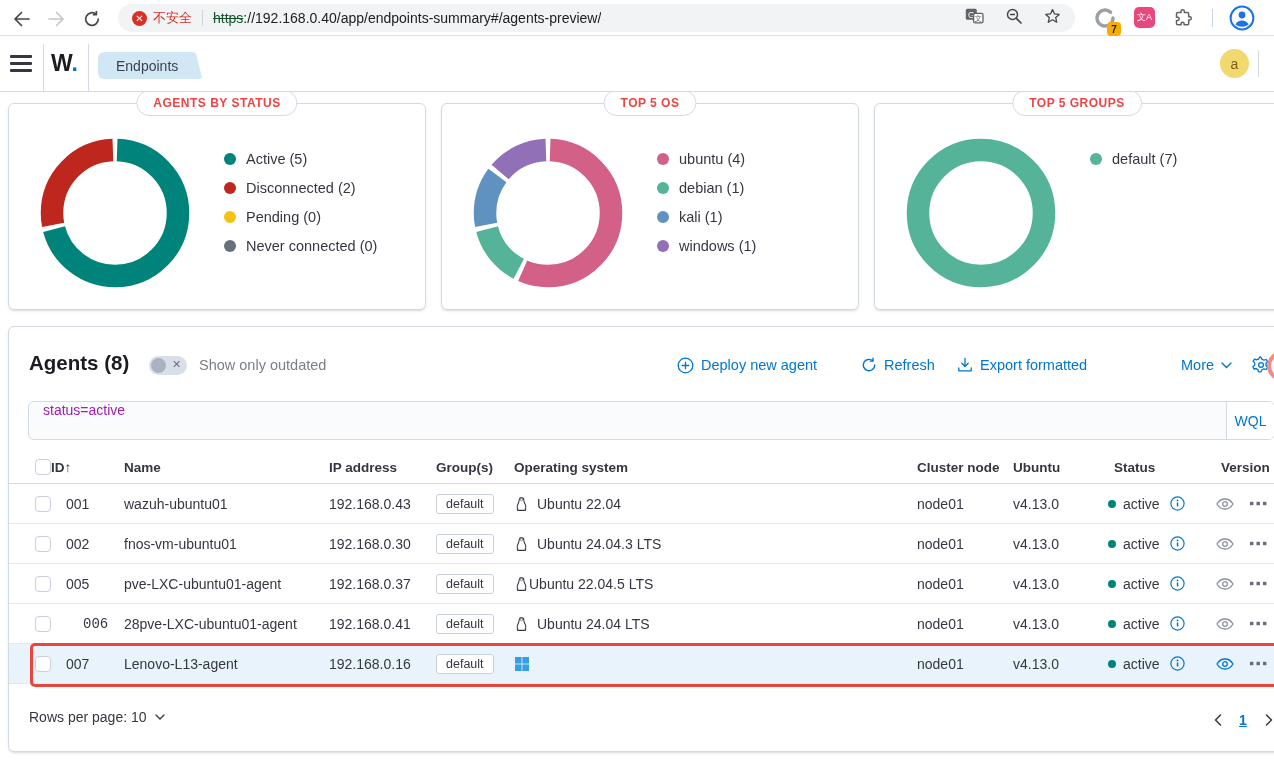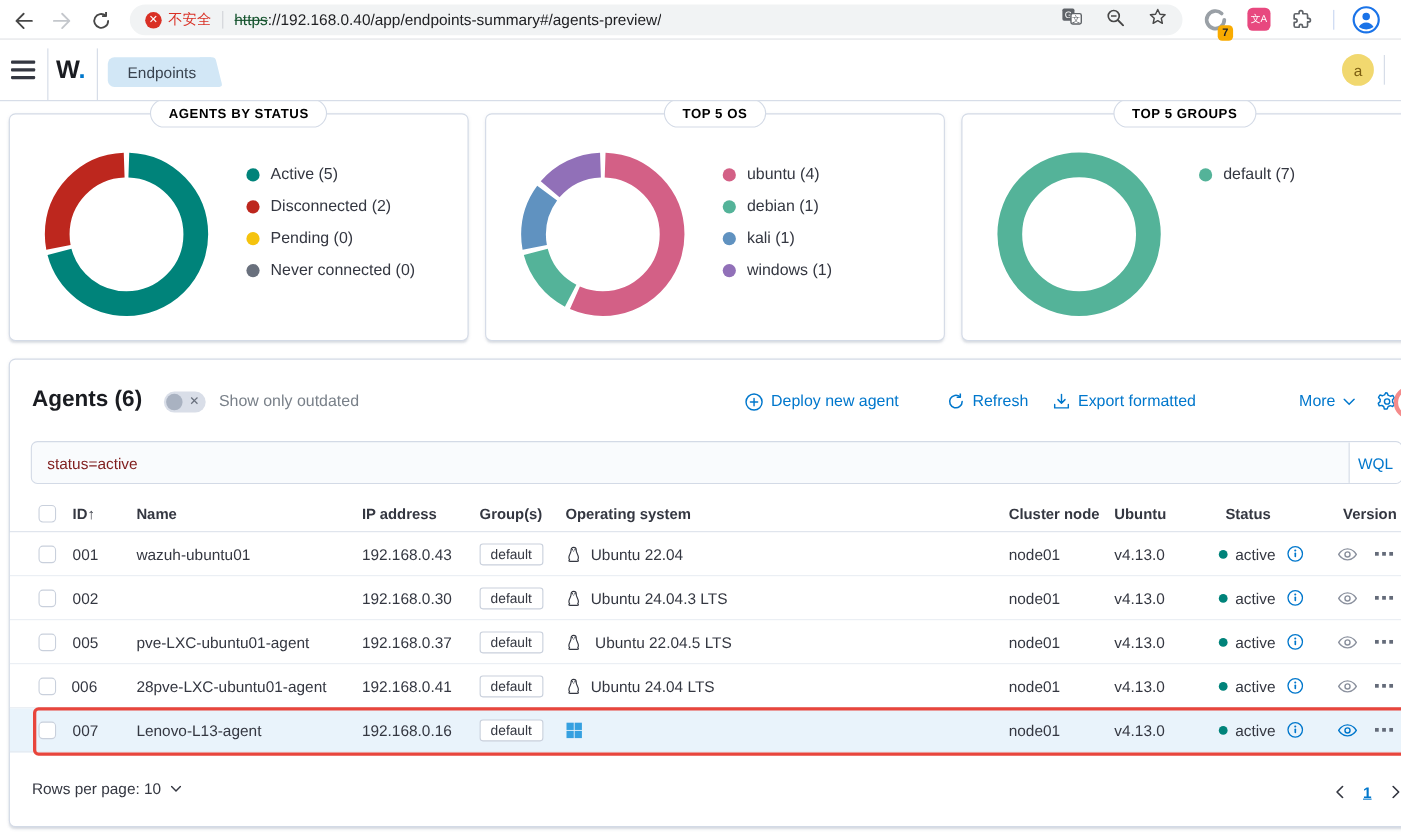--- a/index.html
+++ b/index.html
@@ -31,39 +31,39 @@
   .hdr-sep { position:absolute; top:8px; bottom:0; width:1px; background:#d3dae6; }
   .logo { position:absolute; left:51px; top:14px; font-size:23px; font-weight:bold; color:#1a1c21; cursor:pointer; }
   .logo .dot { color:#0077cc; }
   .bc-tab { position:absolute; left:98px; top:16px; height:27px; background:#d2e7f6; color:#39434f; font-size:14px; display:flex; align-items:center; padding:0 14px 0 18px; border-radius:6px 0 0 6px; cursor:pointer; }
   .bc-tab::after { content:""; position:absolute; right:-7px; top:0; height:100%; width:14px; background:#d2e7f6; transform:skewX(14deg); border-radius:0 3px 3px 0; }
   .hdr-avatar { position:absolute; left:1220px; top:13px; width:29px; height:29px; border-radius:50%; background:#f1d86f; color:#7c5e11; display:flex; align-items:center; justify-content:center; font-size:14px; cursor:pointer; }
 
   
   .panel { position:absolute; background:#fff; border:1px solid #d3dae6; border-radius:6px;
            box-shadow:0 2px 2px -1px rgba(152,162,179,.3), 0 1px 5px -2px rgba(152,162,179,.3); }
-  .panel-pill { position:absolute; top:-14px; left:50%; transform:translateX(-50%); background:#fff; border:1px solid #d3dae6; border-radius:16px; padding:5px 16px; font-size:12px; font-weight:bold; letter-spacing:.5px; color:#000000; white-space:nowrap; z-index:3; }
+  .panel-pill { position:absolute; top:-14px; left:50%; transform:translateX(-50%); background:#fff; border:1px solid #d3dae6; border-radius:16px; padding:5px 16px; font-size:12px; font-weight:bold; letter-spacing:.5px; color:#ef4444; white-space:nowrap; z-index:3; }
   .donut { position:absolute; left:31px; top:34px; width:150px; height:150px; }
   .legend { position:absolute; left:215px; top:40px; list-style:none; }
   .legend li { display:flex; align-items:center; gap:10px; height:29px; font-size:14.5px; color:#343741; cursor:pointer; }
   .legend .dot { width:12px; height:12px; border-radius:50%; flex:0 0 auto; }
 
   
   #agents-panel { position:absolute; left:8px; top:326px; width:1282px; height:426px; background:#fff; border:1px solid #d3dae6; border-radius:6px;
                   box-shadow:0 2px 2px -1px rgba(152,162,179,.3), 0 1px 5px -2px rgba(152,162,179,.3); }
   .agents-title { position:absolute; left:20px; top:24px; font-size:20.5px; font-weight:bold; color:#1a1c21; }
   .switch { position:absolute; left:140px; top:29px; width:38px; height:19px; background:#d9dee8; border-radius:10px; cursor:pointer; }
   .switch .knob { position:absolute; left:2px; top:2px; width:15px; height:15px; border-radius:50%; background:#a9b2c1; }
   .switch .x { position:absolute; left:23px; top:2px; font-size:11px; color:#69707d; }
   .switch-label { position:absolute; left:190px; top:30px; font-size:14.5px; color:#798089; }
   .act-btn { position:absolute; top:27px; height:22px; display:flex; align-items:center; gap:7px; color:#0077cc; font-size:14.5px; cursor:pointer; white-space:nowrap; }
   .pink-partial { position:absolute; left:1258px; top:24px; width:30px; height:30px; border-radius:50%; background:#fff; border:4px solid #f48b8b; }
 
   .search-bar { position:absolute; left:19px; top:74px; width:1247px; height:39px; border:1px solid #d3dae6; border-radius:6px; background:#f9fbfd; display:flex; overflow:hidden; }
-  .search-input { flex:1; display:flex; align-items:center; padding-left:14px; font-size:14px; color:#7f1d1d; cursor:text; }
+  .search-input { flex:1; display:flex; align-items:flex-start; padding-left:14px; font-size:14px; color:#a21caf; cursor:text; }
   .wql-btn { width:48px; border-left:1px solid #d3dae6; background:#fff; display:flex; align-items:center; justify-content:center; color:#0077cc; font-size:14px; cursor:pointer; }
 
   .thead { position:absolute; left:0; top:124px; width:100%; height:33px; border-bottom:1px solid #d3dae6; }
   .thead .cell { font-weight:bold; font-size:13.5px; }
   .cell { position:absolute; top:0; height:100%; display:flex; align-items:center; font-size:14px; color:#343741; white-space:nowrap; }
   #agents-rows { position:absolute; left:0; top:157px; width:100%; }
   .trow { position:relative; width:100%; height:40px; border-bottom:1px solid #e3e8ef; background:#fff; }
   .trow.hl { background:#e9f3fb; }
   .cb { width:16px; height:16px; border:1px solid #c9d0dc; border-radius:4px; background:#fff; cursor:pointer; }
   .chip { border:1px solid #c9d0dc; border-radius:3px; padding:2px 9px; font-size:12.5px; background:#fff; color:#343741; cursor:pointer; }
@@ -220,21 +220,21 @@
     </svg>
   <ul class="legend">
       <li>
         <span class="dot" style="background: rgb(84, 179, 153);"></span>
         <span>default (7)</span>
       </li>
     </ul>
 </div>
 
 <div id="agents-panel">
-  <div class="agents-title">Agents (6)</div>
+  <div class="agents-title">Agents (8)</div>
 
   <div class="switch">
     <span class="knob"></span>
     <span class="x">✕</span>
   </div>
   <div class="switch-label">Show only outdated</div>
 
   <div class="act-btn" style="left:668px">
     <svg width="17" height="17" viewBox="0 0 17 17" fill="none">
         <circle cx="8.5" cy="8.5" r="7.3" stroke="#0077cc" stroke-width="1.3"></circle>
@@ -276,21 +276,21 @@
       </div>
     <div class="wql-btn">
         <span>WQL</span>
       </div>
   </div>
 
   <div class="thead" id="table-head">
       <span class="cell" style="left: 26px;">
         <span class="cb"></span>
       </span>
-      <span class="cell" style="left: 57px;">ID<span> ↑</span></span>
+      <span class="cell" style="left: 42px;">ID<span> ↑</span></span>
       <span class="cell" style="left: 115px;">Name</span>
       <span class="cell" style="left: 320px;">IP address</span>
       <span class="cell" style="left: 427px;">Group(s)</span>
       <span class="cell" style="left: 505px;">Operating system</span>
       <span class="cell" style="left: 908px;">Cluster node</span>
       <span class="cell" style="left: 1004px;">Ubuntu</span>
       <span class="cell" style="left: 1105px;">Status</span>
       <span class="cell" style="left: 1212px;">Version</span>
     </div>
   <div id="agents-rows">
@@ -337,20 +337,21 @@
             <rect x="6.5" y="0.8" width="3.4" height="3.4" fill="#646b79"></rect>
             <rect x="13" y="0.8" width="3.4" height="3.4" fill="#646b79"></rect>
           </svg>
         </span>
       </div>
       <div class="trow">
         <span class="cell" style="left: 26px;">
           <span class="cb"></span>
         </span>
         <span class="cell" style="left: 57px;">002</span>
+        <span class="cell" style="left: 115px;">fnos-vm-ubuntu01</span>
         <span class="cell" style="left: 320px;">192.168.0.30</span>
         <span class="cell" style="left: 427px;">
           <span class="chip">default</span>
         </span>
         <span class="cell" style="left: 505px;">
           <svg width="15" height="16" viewBox="0 0 16 16" fill="none">
             <path d="M8 1.2c-1.6 0-2.5 1.1-2.5 2.6 0 .9-.15 1.7-.55 2.5C4.2 7.9 3.4 9.5 3.4 11.1c0 .8.25 1.55.7 2.1-.45.2-.7.5-.7.85 0 .5.6.75 1.4.75h6.4c.8 0 1.4-.25 1.4-.75 0-.35-.25-.65-.7-.85.45-.55.7-1.3.7-2.1 0-1.6-.8-3.2-1.55-4.8-.4-.8-.55-1.6-.55-2.5 0-1.5-.9-2.6-2.5-2.6z" stroke="#343741" stroke-width="1.1" stroke-linejoin="round"></path>
             <path d="M6.7 3.5h.01M9.3 3.5h.01" stroke="#343741" stroke-width="1.4" stroke-linecap="round"></path>
             <path d="M7.2 4.5h1.6L8 5.4z" fill="#343741"></path>
           </svg>
@@ -392,21 +393,21 @@
         <span class="cell" style="left: 320px;">192.168.0.37</span>
         <span class="cell" style="left: 427px;">
           <span class="chip">default</span>
         </span>
         <span class="cell" style="left: 505px;">
           <svg width="15" height="16" viewBox="0 0 16 16" fill="none">
             <path d="M8 1.2c-1.6 0-2.5 1.1-2.5 2.6 0 .9-.15 1.7-.55 2.5C4.2 7.9 3.4 9.5 3.4 11.1c0 .8.25 1.55.7 2.1-.45.2-.7.5-.7.85 0 .5.6.75 1.4.75h6.4c.8 0 1.4-.25 1.4-.75 0-.35-.25-.65-.7-.85.45-.55.7-1.3.7-2.1 0-1.6-.8-3.2-1.55-4.8-.4-.8-.55-1.6-.55-2.5 0-1.5-.9-2.6-2.5-2.6z" stroke="#343741" stroke-width="1.1" stroke-linejoin="round"></path>
             <path d="M6.7 3.5h.01M9.3 3.5h.01" stroke="#343741" stroke-width="1.4" stroke-linecap="round"></path>
             <path d="M7.2 4.5h1.6L8 5.4z" fill="#343741"></path>
           </svg>
-          <span style="margin-left: 12px;">Ubuntu 22.04.5 LTS</span>
+          <span style="margin-left: 0;">Ubuntu 22.04.5 LTS</span>
         </span>
         <span class="cell" style="left: 908px;">node01</span>
         <span class="cell" style="left: 1004px;">v4.13.0</span>
         <span class="cell" style="left: 1099px;">
           <span class="status-dot"></span>
           <span>active</span>
           <span style="margin-left: 10px; display: inline-flex;">
             <svg width="15" height="15" viewBox="0 0 15 15" fill="none">
               <circle cx="7.5" cy="7.5" r="6.6" stroke="#0077cc" stroke-width="1.2"></circle>
               <rect x="6.8" y="6.3" width="1.5" height="4.3" rx=".7" fill="#0077cc"></rect>
@@ -425,21 +426,21 @@
             <rect x="0" y="0.8" width="3.4" height="3.4" fill="#646b79"></rect>
             <rect x="6.5" y="0.8" width="3.4" height="3.4" fill="#646b79"></rect>
             <rect x="13" y="0.8" width="3.4" height="3.4" fill="#646b79"></rect>
           </svg>
         </span>
       </div>
       <div class="trow">
         <span class="cell" style="left: 26px;">
           <span class="cb"></span>
         </span>
-        <span class="cell" style="left: 56px;">006</span>
+        <span class="cell" style="left: 74px; font-family: Liberation Mono, monospace;">006</span>
         <span class="cell" style="left: 115px;">28pve-LXC-ubuntu01-agent</span>
         <span class="cell" style="left: 320px;">192.168.0.41</span>
         <span class="cell" style="left: 427px;">
           <span class="chip">default</span>
         </span>
         <span class="cell" style="left: 505px;">
           <svg width="15" height="16" viewBox="0 0 16 16" fill="none">
             <path d="M8 1.2c-1.6 0-2.5 1.1-2.5 2.6 0 .9-.15 1.7-.55 2.5C4.2 7.9 3.4 9.5 3.4 11.1c0 .8.25 1.55.7 2.1-.45.2-.7.5-.7.85 0 .5.6.75 1.4.75h6.4c.8 0 1.4-.25 1.4-.75 0-.35-.25-.65-.7-.85.45-.55.7-1.3.7-2.1 0-1.6-.8-3.2-1.55-4.8-.4-.8-.55-1.6-.55-2.5 0-1.5-.9-2.6-2.5-2.6z" stroke="#343741" stroke-width="1.1" stroke-linejoin="round"></path>
             <path d="M6.7 3.5h.01M9.3 3.5h.01" stroke="#343741" stroke-width="1.4" stroke-linecap="round"></path>
             <path d="M7.2 4.5h1.6L8 5.4z" fill="#343741"></path>

